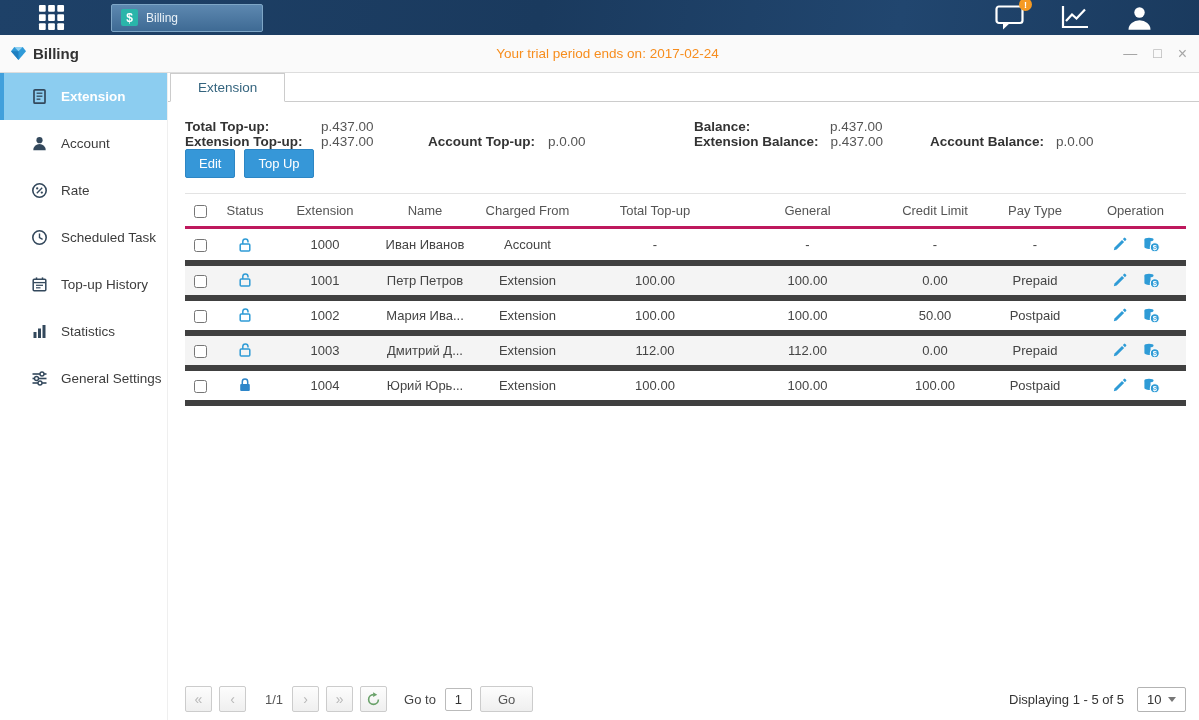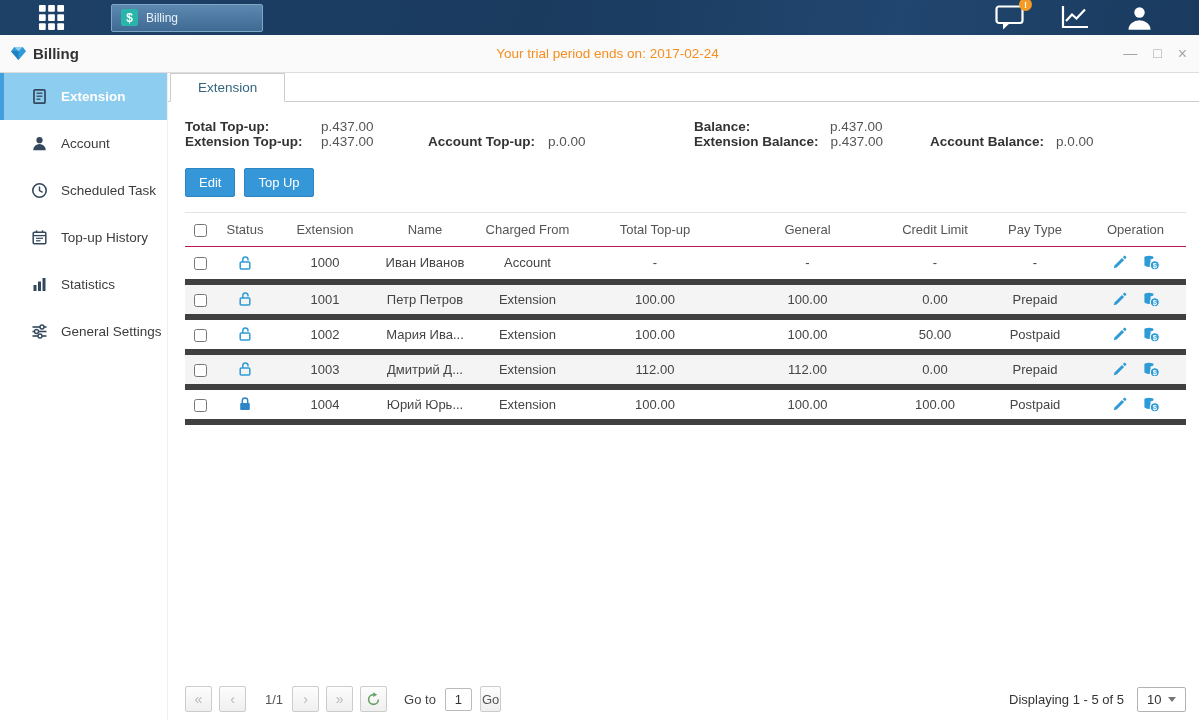--- a/index.html
+++ b/index.html
@@ -34,44 +34,44 @@
   .main{flex:1;position:relative;display:flex;flex-direction:column;min-width:0}
   .tabbar{flex:0 0 29px;height:29px;border-bottom:1px solid #ccc;display:flex;padding-left:2px}
   .tab{height:29px;margin-bottom:-1px;border:1px solid #ccc;border-bottom:1px solid #fff;background:#fff;display:flex;align-items:center;padding:0 27px;font-size:13.5px;color:#34647e;cursor:pointer}
 
   .main-inner{padding:0 13px 0 17px}
   .summary{margin-top:17px;display:grid;grid-template-columns:243px 266px 236px 1fr;row-gap:0;font-size:13.5px}
   .sum-cell{display:flex;align-items:baseline}
   .sum-label{font-weight:bold;color:#333;min-width:124px;white-space:nowrap}
   .sum-value{color:#555;margin-left:12px;white-space:nowrap}
 
-  .actions{margin-top:19px;display:flex;gap:9px}
+  .actions{display:flex;gap:9px}
   .btn-blue{background:#3697d8;border:1px solid #2d86c4;color:#fff;font-size:13px;padding:6px 13px;border-radius:2px;cursor:pointer;font-family:inherit}
 
   table.grid{margin-top:15px;width:100%;border-collapse:collapse;table-layout:fixed;font-size:13px;color:#444}
-  .grid thead tr{height:34px;border-top:1px solid #e3e3e3;border-bottom:1px solid #be185d}
+  .grid thead tr{height:34px;border-top:1px solid #e3e3e3;border-bottom:3px solid #be185d}
   .grid th{font-weight:normal;color:#555;text-align:center;overflow:hidden;white-space:nowrap}
   .grid tbody tr{height:35px;border-bottom:6px solid #404040}
   .grid tbody tr:nth-child(even){background:#f4f4f4}
   .grid td{text-align:center;overflow:hidden;white-space:nowrap;text-overflow:ellipsis}
   .grid input[type=checkbox]{width:13px;height:13px;cursor:pointer;vertical-align:middle}
 
   .status-icon{display:inline-flex;vertical-align:middle}
   .status-icon .ic-locked{display:none}
   .status-icon.locked .ic-locked{display:inline}
   .op-wrap{display:inline-flex;gap:16px;align-items:center;vertical-align:middle}
   .op-icon{display:inline-flex;cursor:pointer}
 
   
   .pager{position:absolute;left:17px;right:13px;bottom:8px;display:flex;align-items:center;font-size:13px;color:#555}
   .pg-btn{width:27px;height:26px;border:1px solid #ccc;border-radius:2px;background:linear-gradient(#fdfdfd,#efefef);display:flex;align-items:center;justify-content:center;margin-right:7px;cursor:pointer;font-size:14px;color:#b8b8b8}
   .pg-ind{margin:0 9px 0 12px;color:#555}
   .goto-label{margin-left:10px;margin-right:9px;color:#444}
   .goto-input{width:27px;height:23px;border:1px solid #bbb;border-radius:2px;text-align:center;font-size:13px;font-family:inherit;color:#333}
-  .pg-go{width:auto;padding:0 1px;color:#555;margin-left:8px;font-size:13px}
+  .pg-go{width:auto;padding:0 17px;color:#555;margin-left:8px;font-size:13px}
   .pager-right{margin-left:auto;display:flex;align-items:center;gap:13px}
   .displaying{color:#333}
   .size-select{width:49px;height:25px;border:1px solid #b3b3b3;border-radius:2px;background:#fff;display:flex;align-items:center;justify-content:space-between;padding:0 9px;cursor:pointer;color:#333}
   .caret{width:0;height:0;border-left:4px solid transparent;border-right:4px solid transparent;border-top:5px solid #777}
 </style>
 </head>
 <body>
 
 <div class="screen">
 
@@ -159,20 +159,31 @@
               <circle cx="8.5" cy="5.2" r="3.1" fill="currentColor"></circle>
               <path d="M2.3 15.2 a6.2 6.2 0 0 1 12.4 0 Z" fill="currentColor"></path>
             </svg>
         </span>
         <span class="side-label">Account</span>
       </div>
       <div class="side-item">
         <span class="side-icon">
           <svg width="17" height="17" viewBox="0 0 17 17">
               <circle cx="8.5" cy="8.5" r="6.7" fill="none" stroke="currentColor" stroke-width="1.6"></circle>
+              <line x1="5.8" y1="11.2" x2="11.2" y2="5.8" stroke="currentColor" stroke-width="1.4"></line>
+              <circle cx="6.2" cy="6.4" r="1.15" fill="currentColor"></circle>
+              <circle cx="10.8" cy="10.6" r="1.15" fill="currentColor"></circle>
+            </svg>
+        </span>
+        <span class="side-label">Rate</span>
+      </div>
+      <div class="side-item">
+        <span class="side-icon">
+          <svg width="17" height="17" viewBox="0 0 17 17">
+              <circle cx="8.5" cy="8.5" r="6.7" fill="none" stroke="currentColor" stroke-width="1.6"></circle>
               <path d="M8.5 4.6 V8.7 L11.6 10.4" fill="none" stroke="currentColor" stroke-width="1.4"></path>
             </svg>
         </span>
         <span class="side-label">Scheduled Task</span>
       </div>
       <div class="side-item">
         <span class="side-icon">
           <svg width="17" height="17" viewBox="0 0 17 17">
               <rect x="2.2" y="3.2" width="12.6" height="11.6" rx="1" fill="none" stroke="currentColor" stroke-width="1.5"></rect>
               <line x1="2.5" y1="6.6" x2="14.5" y2="6.6" stroke="currentColor" stroke-width="1.3"></line>

